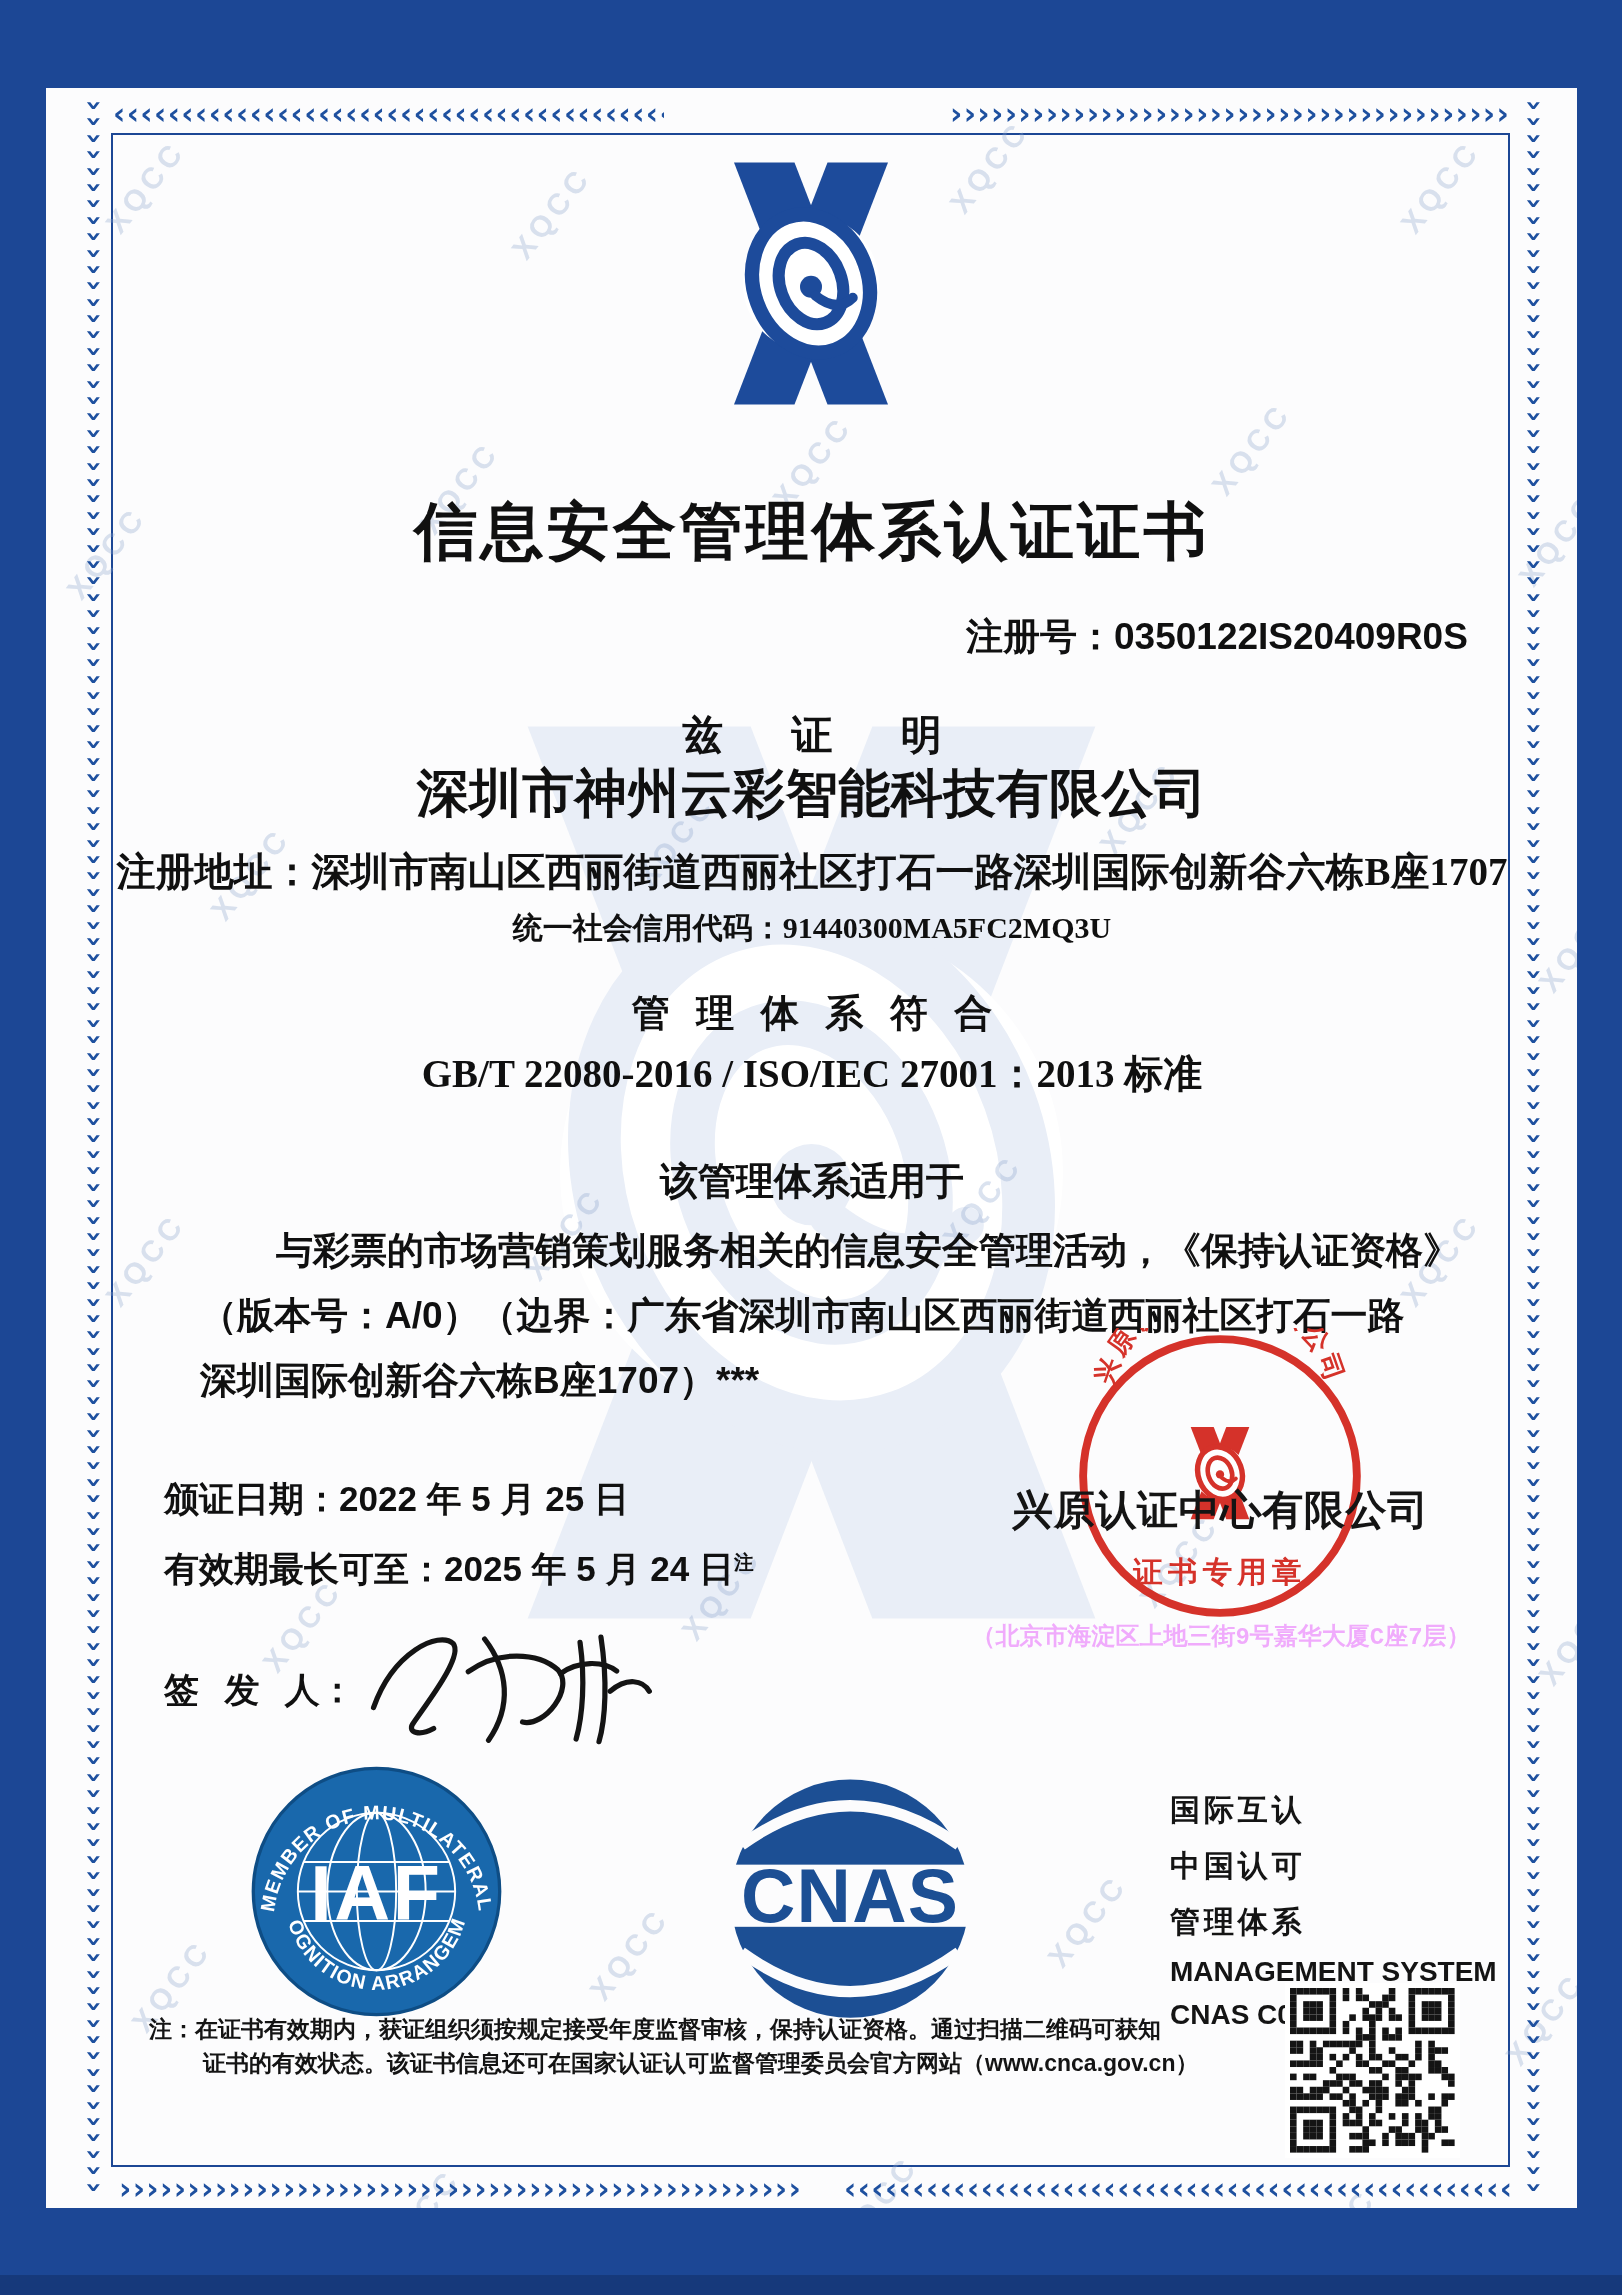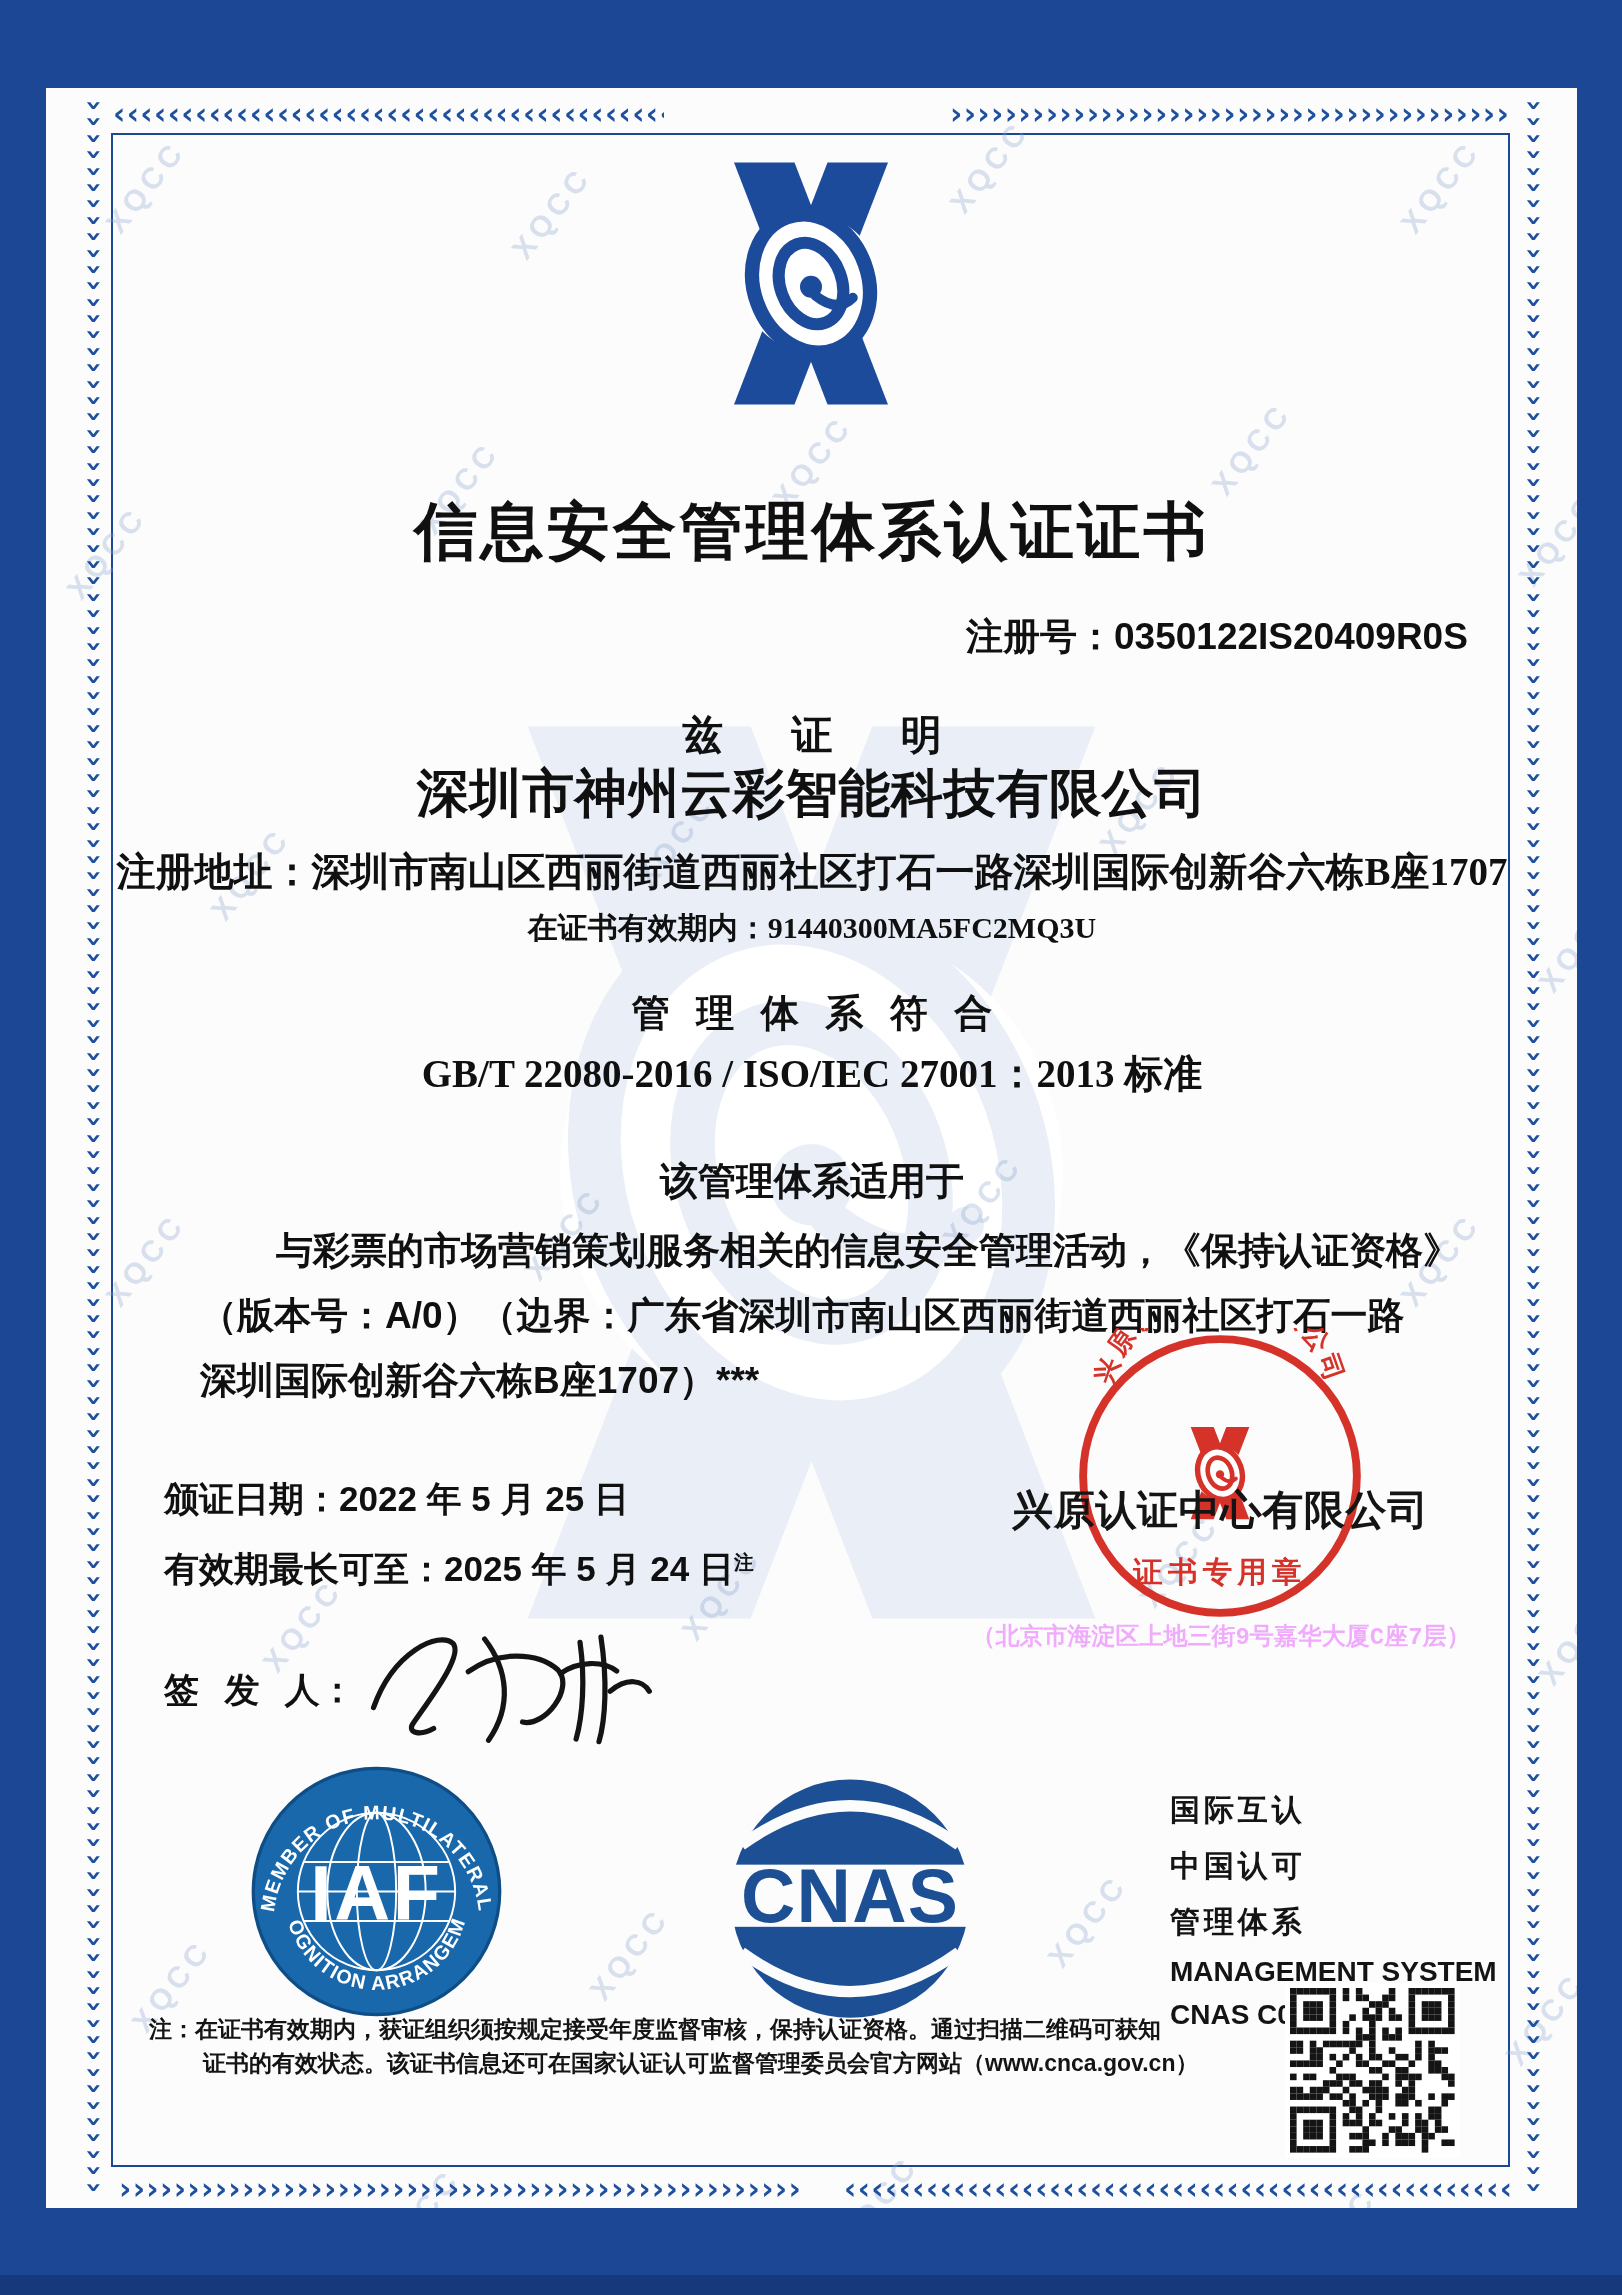--- a/index.html
+++ b/index.html
@@ -389,21 +389,21 @@
 
   <div class="abs content center-line" id="title">信息安全管理体系认证证书</div>
 
   <div class="abs content" id="reg-line">
     <span>注册号：</span><span>0350122IS20409R0S</span>
   </div>
 
   <div class="abs content center-line" id="certify">兹 证 明</div>
   <div class="abs content center-line" id="company">深圳市神州云彩智能科技有限公司</div>
   <div class="abs content center-line" id="address">注册地址：深圳市南山区西丽街道西丽社区打石一路深圳国际创新谷六栋B座1707</div>
-  <div class="abs content center-line" id="credit">在证书有效期内：91440300MA5FC2MQ3U</div>
+  <div class="abs content center-line" id="credit">统一社会信用代码：91440300MA5FC2MQ3U</div>
   <div class="abs content center-line" id="comply">管 理 体 系 符 合</div>
   <div class="abs content center-line" id="standard">GB/T 22080-2016 / ISO/IEC 27001：2013 标准</div>
   <div class="abs content center-line" id="scope-head">该管理体系适用于</div>
 
   <div class="abs content" id="scope">
     <div class="scope-line">与彩票的市场营销策划服务相关的信息安全管理活动，《保持认证资格》</div>
     <div class="scope-line">（版本号：A/0）（边界：广东省深圳市南山区西丽街道西丽社区打石一路</div>
     <div class="scope-line">深圳国际创新谷六栋B座1707）***</div>
   </div>
 

